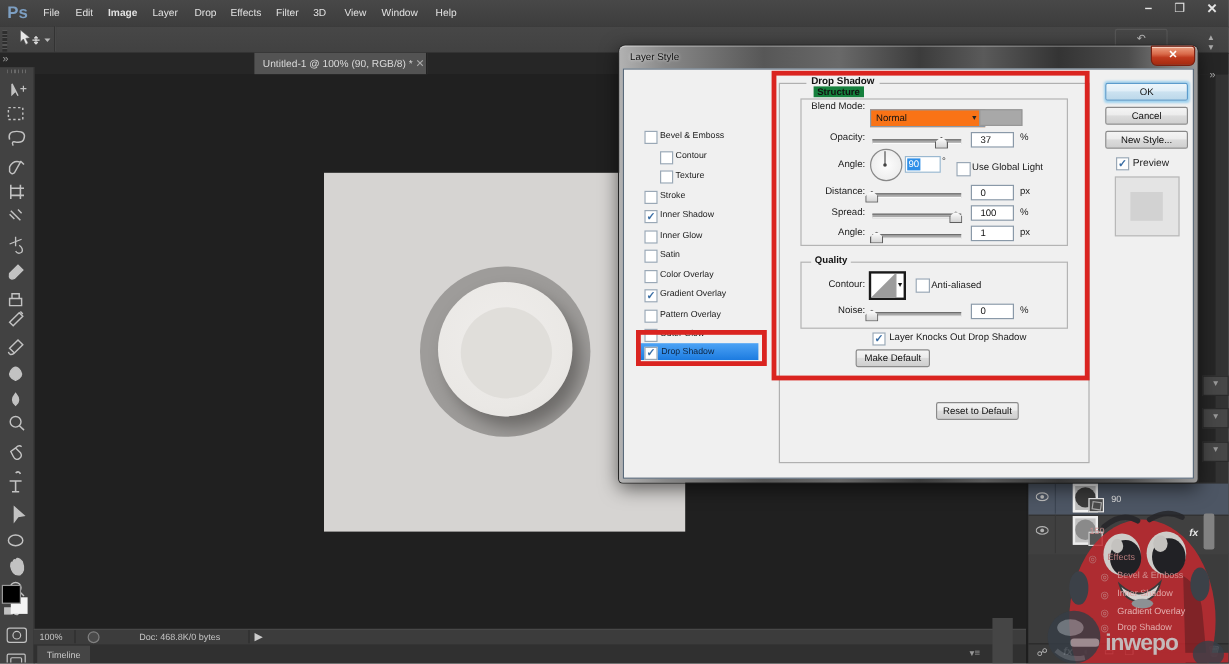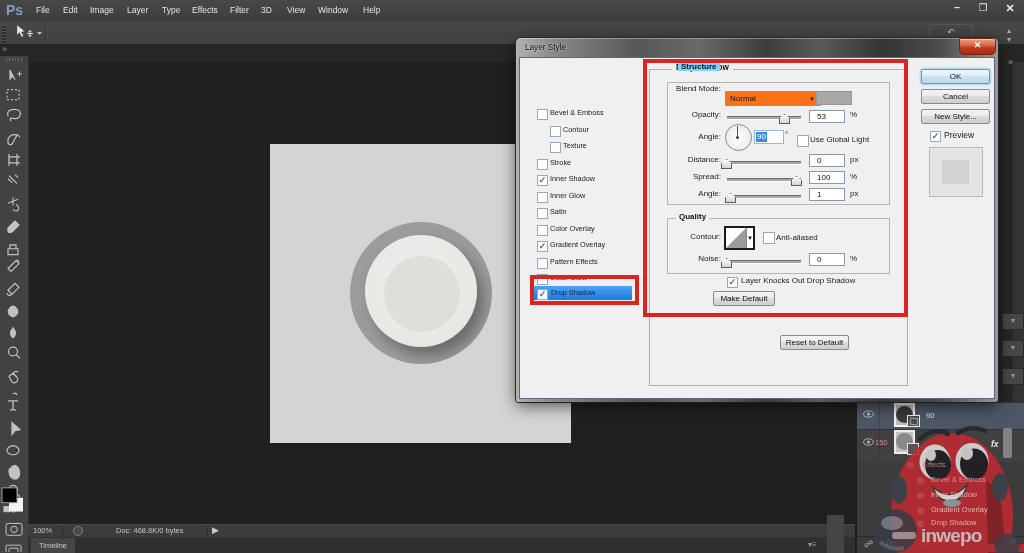--- a/index.html
+++ b/index.html
@@ -19,23 +19,23 @@
   .thumb{position:absolute;width:9px;height:8px;background:linear-gradient(#fdfdfd,#d4d4d4);border:1px solid #5e5e5e;clip-path:polygon(50% 0,100% 45%,100% 100%,0 100%,0 45%);}
 </style>
 </head>
 <body>
 <div id="app">
 
   <div class="abs" style="left:0;top:0;width:1024px;height:22px;background:linear-gradient(#484848,#3d3d3d);border-bottom:1px solid #2a2a2a;"></div>
   <div class="abs" style="left:6px;top:1px;color:#7d9fc2;font-size:14px;font-weight:bold;line-height:18px;">Ps</div>
   <div class="abs mtxt" style="left:36px;top:0;">File</div>
   <div class="abs mtxt" style="left:63px;top:0;">Edit</div>
-  <div class="abs mtxt" style="left:90px;top:0;">Image</div>
+  <div class="abs mtxt" style="left:90px;top:0;font-weight:bold;">Image</div>
   <div class="abs mtxt" style="left:127px;top:0;">Layer</div>
-  <div class="abs mtxt" style="left:162px;top:0;">Type</div>
+  <div class="abs mtxt" style="left:162px;top:0;">Drop</div>
   <div class="abs mtxt" style="left:192px;top:0;">Effects</div>
   <div class="abs mtxt" style="left:230px;top:0;">Filter</div>
   <div class="abs mtxt" style="left:261px;top:0;">3D</div>
   <div class="abs mtxt" style="left:287px;top:0;">View</div>
   <div class="abs mtxt" style="left:318px;top:0;">Window</div>
   <div class="abs mtxt" style="left:363px;top:0;">Help</div>
 
   <div class="abs" style="left:944px;top:0;width:80px;height:18px;display:flex;">
     <div style="width:26px;text-align:center;color:#e6e6e6;font-size:11px;line-height:15px;font-weight:bold;">–</div>
     <div style="width:26px;text-align:center;color:#e6e6e6;font-size:10px;line-height:16px;">❐</div>
@@ -48,20 +48,21 @@
       <path d="M11,8.5 h6 M14,5.5 v6 M12.5,7 l1.5,-1.5 l1.5,1.5 M12.5,10 l1.5,1.5 l1.5,-1.5" stroke="#ddd" stroke-width="1" fill="none"></path>
       <path d="M21,7 l2.5,3 l2.5,-3 Z" fill="#bbb"></path>
     </svg>
   <div class="abs" style="left:45px;top:22px;width:1px;height:21px;background:#333;border-right:1px solid #4e4e4e;"></div>
   <div class="abs" style="left:2px;top:25px;width:4px;height:18px;background:repeating-linear-gradient(#555 0,#555 1px,#2e2e2e 1px,#2e2e2e 3px);"></div>
   <div class="abs" style="left:929px;top:24px;width:42px;height:16px;border:1px solid #565656;border-radius:2px;color:#bbb;font-size:9px;line-height:15px;text-align:center;">↶</div>
   <div class="abs" style="left:1007px;top:26px;color:#aaa;font-size:8px;">▴<br>▾</div>
 
   <div class="abs" style="left:0;top:44px;width:1024px;height:18px;background:#262626;"></div>
   <div class="abs" style="left:2px;top:44px;color:#999;font-size:9px;">»</div>
+  <div class="abs" style="left:212px;top:44px;width:144px;height:18px;background:#535353;border-right:1px solid #222;color:#dadada;font-size:8.5px;line-height:18px;padding-left:7px;box-sizing:border-box;white-space:nowrap;">Untitled-1 @ 100% (90, RGB/8) * <span style="color:#aaa;font-size:9px;">✕</span></div>
 
   <div class="abs" style="left:28px;top:62px;width:827px;height:462px;background:#202020;"></div>
 
   <div class="abs" style="left:855px;top:62px;width:169px;height:491px;background:#333333;"></div>
   <div class="abs" style="left:999px;top:62px;width:14px;height:340px;background:#262626;"></div>
 
   <div class="abs" style="left:270px;top:144px;width:301px;height:299px;background:#d6d4d2;"></div>
 
   <div class="abs" style="left:350px;top:222px;width:142px;height:142px;border-radius:50%;background:#9e9c9a;overflow:hidden;">
     <div class="abs" style="left:15px;top:13px;width:112px;height:112px;border-radius:50%;background:radial-gradient(circle at 45% 40%,#efedeb,#eae8e5 65%,#e2e0dd);box-shadow:7px 9px 13px rgba(62,60,58,0.5);"></div>
@@ -138,21 +139,21 @@
 
   <div class="abs" style="left:894px;top:403px;width:21px;height:24px;background:#bdbdbd;border:2px solid #f2f2f2;box-sizing:border-box;"></div>
   <div class="abs" style="left:896px;top:406px;width:17px;height:17px;border-radius:50%;background:#3a3a3a;"></div>
   <div class="abs" style="left:907px;top:415px;width:13px;height:12px;background:#4a4a4a;border:1px solid #ececec;box-sizing:border-box;"></div>
   <div class="abs" style="left:910px;top:418px;width:6px;height:5px;border:1px solid #aaa;transform:rotate(8deg);"></div>
   <div class="abs" style="left:926px;top:411px;color:#e0e0e0;font-size:7.5px;">90</div>
 
   <div class="abs" style="left:894px;top:430px;width:21px;height:24px;background:#c2c2c2;border:2px solid #ececec;box-sizing:border-box;"></div>
   <div class="abs" style="left:896px;top:433px;width:17px;height:17px;border-radius:50%;background:#8a8a8a;"></div>
   <div class="abs" style="left:907px;top:443px;width:12px;height:12px;background:#555;border:1px solid #dedede;box-sizing:border-box;"></div>
-  <div class="abs" style="left:875px;top:438px;color:#cc8f8f;font-size:7.5px;z-index:75;">150</div>
+  <div class="abs" style="left:908px;top:438px;color:#cc8f8f;font-size:7.5px;z-index:75;">150</div>
   <div class="abs" style="left:991px;top:439px;color:#e8e8e8;font-size:8.5px;font-style:italic;font-weight:bold;">fx</div>
   <div class="abs" style="left:1007px;top:441px;color:#999;font-size:8px;">▾</div>
 
   <div class="abs" style="left:1003px;top:428px;width:9px;height:30px;background:#828282;border-radius:2px;"></div>
   <div class="abs" style="left:879px;top:403px;width:1px;height:25px;background:#3c4552;"></div>
   <div class="abs" style="left:879px;top:429px;width:1px;height:32px;background:#373737;"></div>
 
   <div class="abs" style="left:907px;top:461px;color:#b87878;font-size:8px;z-index:75;">◎</div>
   <div class="abs" style="left:923px;top:460px;color:#b87c7c;font-size:7.5px;z-index:75;">Effects</div>
   <div class="abs" style="left:917px;top:476px;color:#c08080;font-size:8px;z-index:75;">◎</div>
@@ -197,41 +198,41 @@
       <div class="li" style="left:30px;top:116px;">Inner Shadow</div>
       <div class="cb" style="left:17px;top:134px;"></div>
       <div class="li" style="left:30px;top:133px;">Inner Glow</div>
       <div class="cb" style="left:17px;top:150px;"></div>
       <div class="li" style="left:30px;top:149px;">Satin</div>
       <div class="cb" style="left:17px;top:167px;"></div>
       <div class="li" style="left:30px;top:166px;">Color Overlay</div>
       <div class="cb ck" style="left:17px;top:183px;">✓</div>
       <div class="li" style="left:30px;top:182px;">Gradient Overlay</div>
       <div class="cb" style="left:17px;top:200px;"></div>
-      <div class="li" style="left:30px;top:199px;">Pattern Effects</div>
+      <div class="li" style="left:30px;top:199px;">Pattern Overlay</div>
       <div class="cb" style="left:17px;top:216px;"></div>
       <div class="li" style="left:30px;top:215px;">Outer Glow</div>
       <div class="abs" style="left:13px;top:228px;width:99px;height:14px;background:linear-gradient(#4da3f5,#1c7be0);"></div>
       <div class="cb ck" style="left:17px;top:231px;">✓</div>
       <div class="li" style="left:31px;top:230px;color:#0d2440;">Drop Shadow</div>
 
       <div class="abs" style="left:129px;top:11px;width:259px;height:317px;border:1px solid #b0b0b0;box-sizing:border-box;"></div>
       <div class="abs" style="left:152px;top:5px;background:#f0f0f0;padding:0 4px;font-size:8.2px;font-weight:bold;color:#111;">Drop Shadow</div>
 
       <div class="abs" style="left:147px;top:24px;width:223px;height:123px;border:1px solid #b4b4b4;box-sizing:border-box;"></div>
-      <div class="abs" style="left:158px;top:4px;background:#7dd3fc;padding:0 3px;font-size:8px;font-weight:bold;color:#111;">Structure</div>
+      <div class="abs" style="left:158px;top:14px;background:#15803d;padding:0 3px;font-size:8px;font-weight:bold;color:#111;">Structure</div>
 
       <div class="lbl" style="left:141px;top:26px;">Blend Mode:</div>
       <div class="abs" style="left:205px;top:33px;width:90px;height:13px;background:#f97316;border:1px solid #8a99a8;font-size:8px;color:#111;line-height:13px;padding-left:4px;box-sizing:content-box;">Normal<span style="position:absolute;right:5px;top:1px;color:#222;font-size:6px;">▼</span></div>
       <div class="abs" style="left:296px;top:33px;width:34px;height:12px;background:#a8a8a8;border:1px solid #979797;"></div>
 
       <div class="lbl" style="left:141px;top:52px;">Opacity:</div>
       <div class="abs slider" style="left:207px;top:58px;width:74px;"></div>
       <div class="thumb" style="left:259px;top:56px;"></div>
-      <div class="spin" style="left:289px;top:52px;">53</div>
+      <div class="spin" style="left:289px;top:52px;">37</div>
       <div class="unit" style="left:330px;top:52px;">%</div>
 
       <div class="lbl" style="left:141px;top:74px;">Angle:</div>
       <div class="abs" style="left:205px;top:66px;width:25px;height:25px;border-radius:50%;background:radial-gradient(#fdfdfd,#e8e8e8);border:1px solid #888;"></div>
       <div class="abs" style="left:217px;top:68px;width:1px;height:11px;background:#555;"></div>
       <div class="abs" style="left:216px;top:78px;width:3px;height:3px;background:#444;border-radius:50%;"></div>
       <div class="abs" style="left:234px;top:72px;width:30px;height:14px;box-sizing:border-box;background:#fff;border:1px solid #9ab8d0;"></div>
       <div class="abs" style="left:236px;top:74px;width:11px;height:10px;background:#2f8fe8;color:#fff;font-size:8px;text-align:center;line-height:10px;">90</div>
       <div class="unit" style="left:265px;top:72px;">°</div>
       <div class="cb" style="left:277px;top:77px;width:10px;height:10px;"></div>

